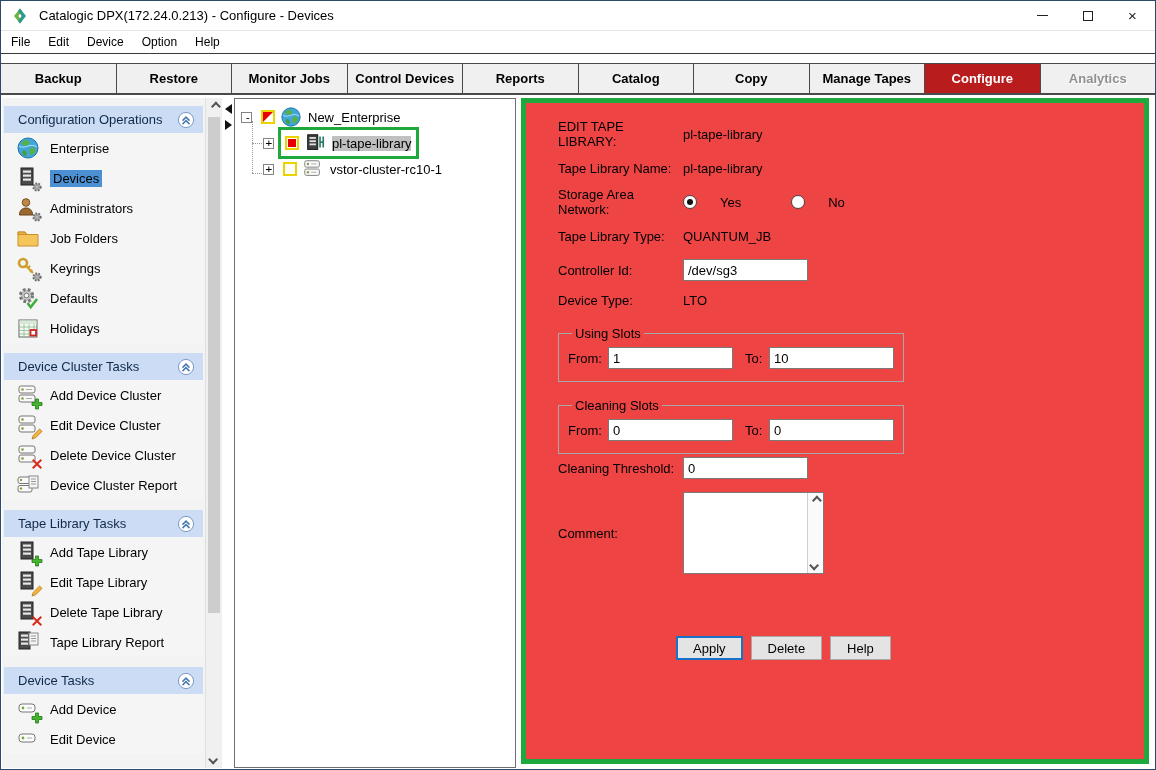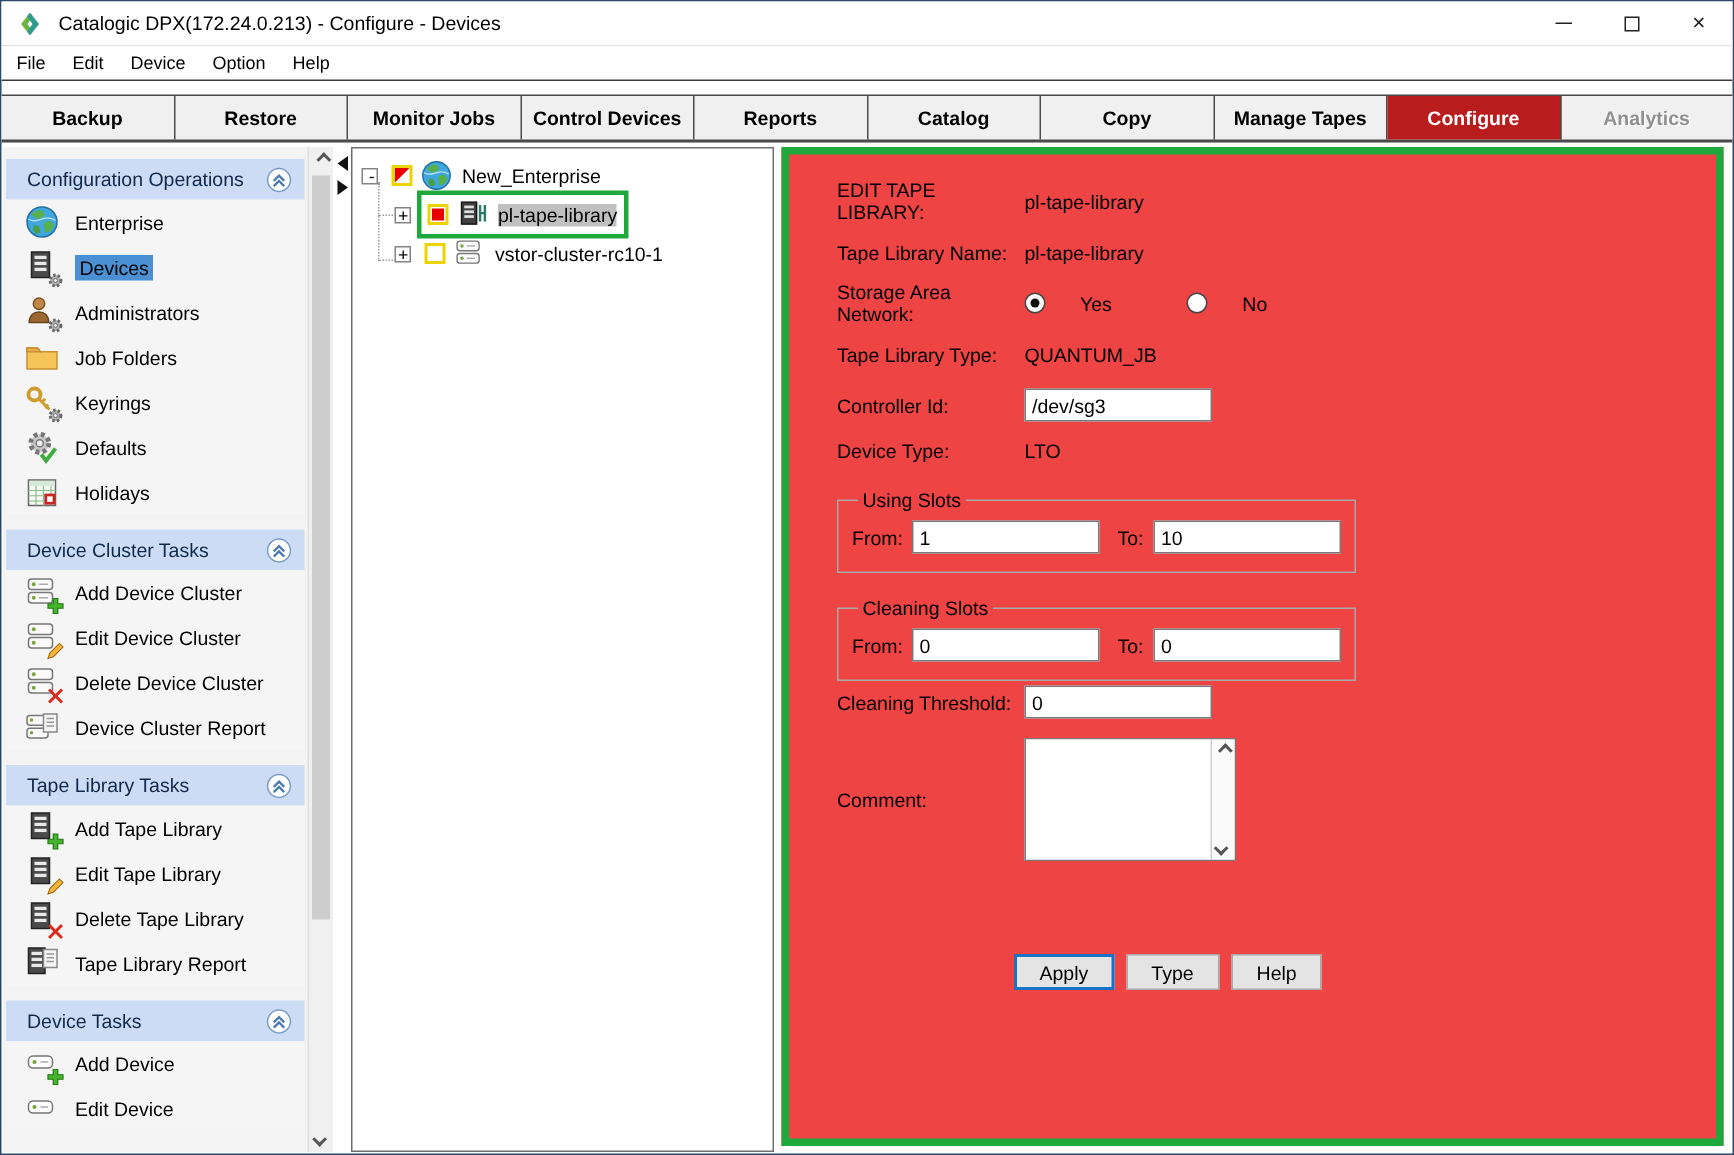--- a/index.html
+++ b/index.html
@@ -597,19 +597,19 @@
           <textarea style=""></textarea>
           <div class="vscroll">
             <span class="chevron up"></span>
             <span class="chevron down"></span>
           </div>
         </div>
       </div>
 
       <div class="btn-row">
         <button class="btn primary">Apply</button>
-        <button class="btn">Type</button>
+        <button class="btn">Delete</button>
         <button class="btn">Help</button>
       </div>
 
     </div>
   </div>
 </div>
 
 </body></html>

